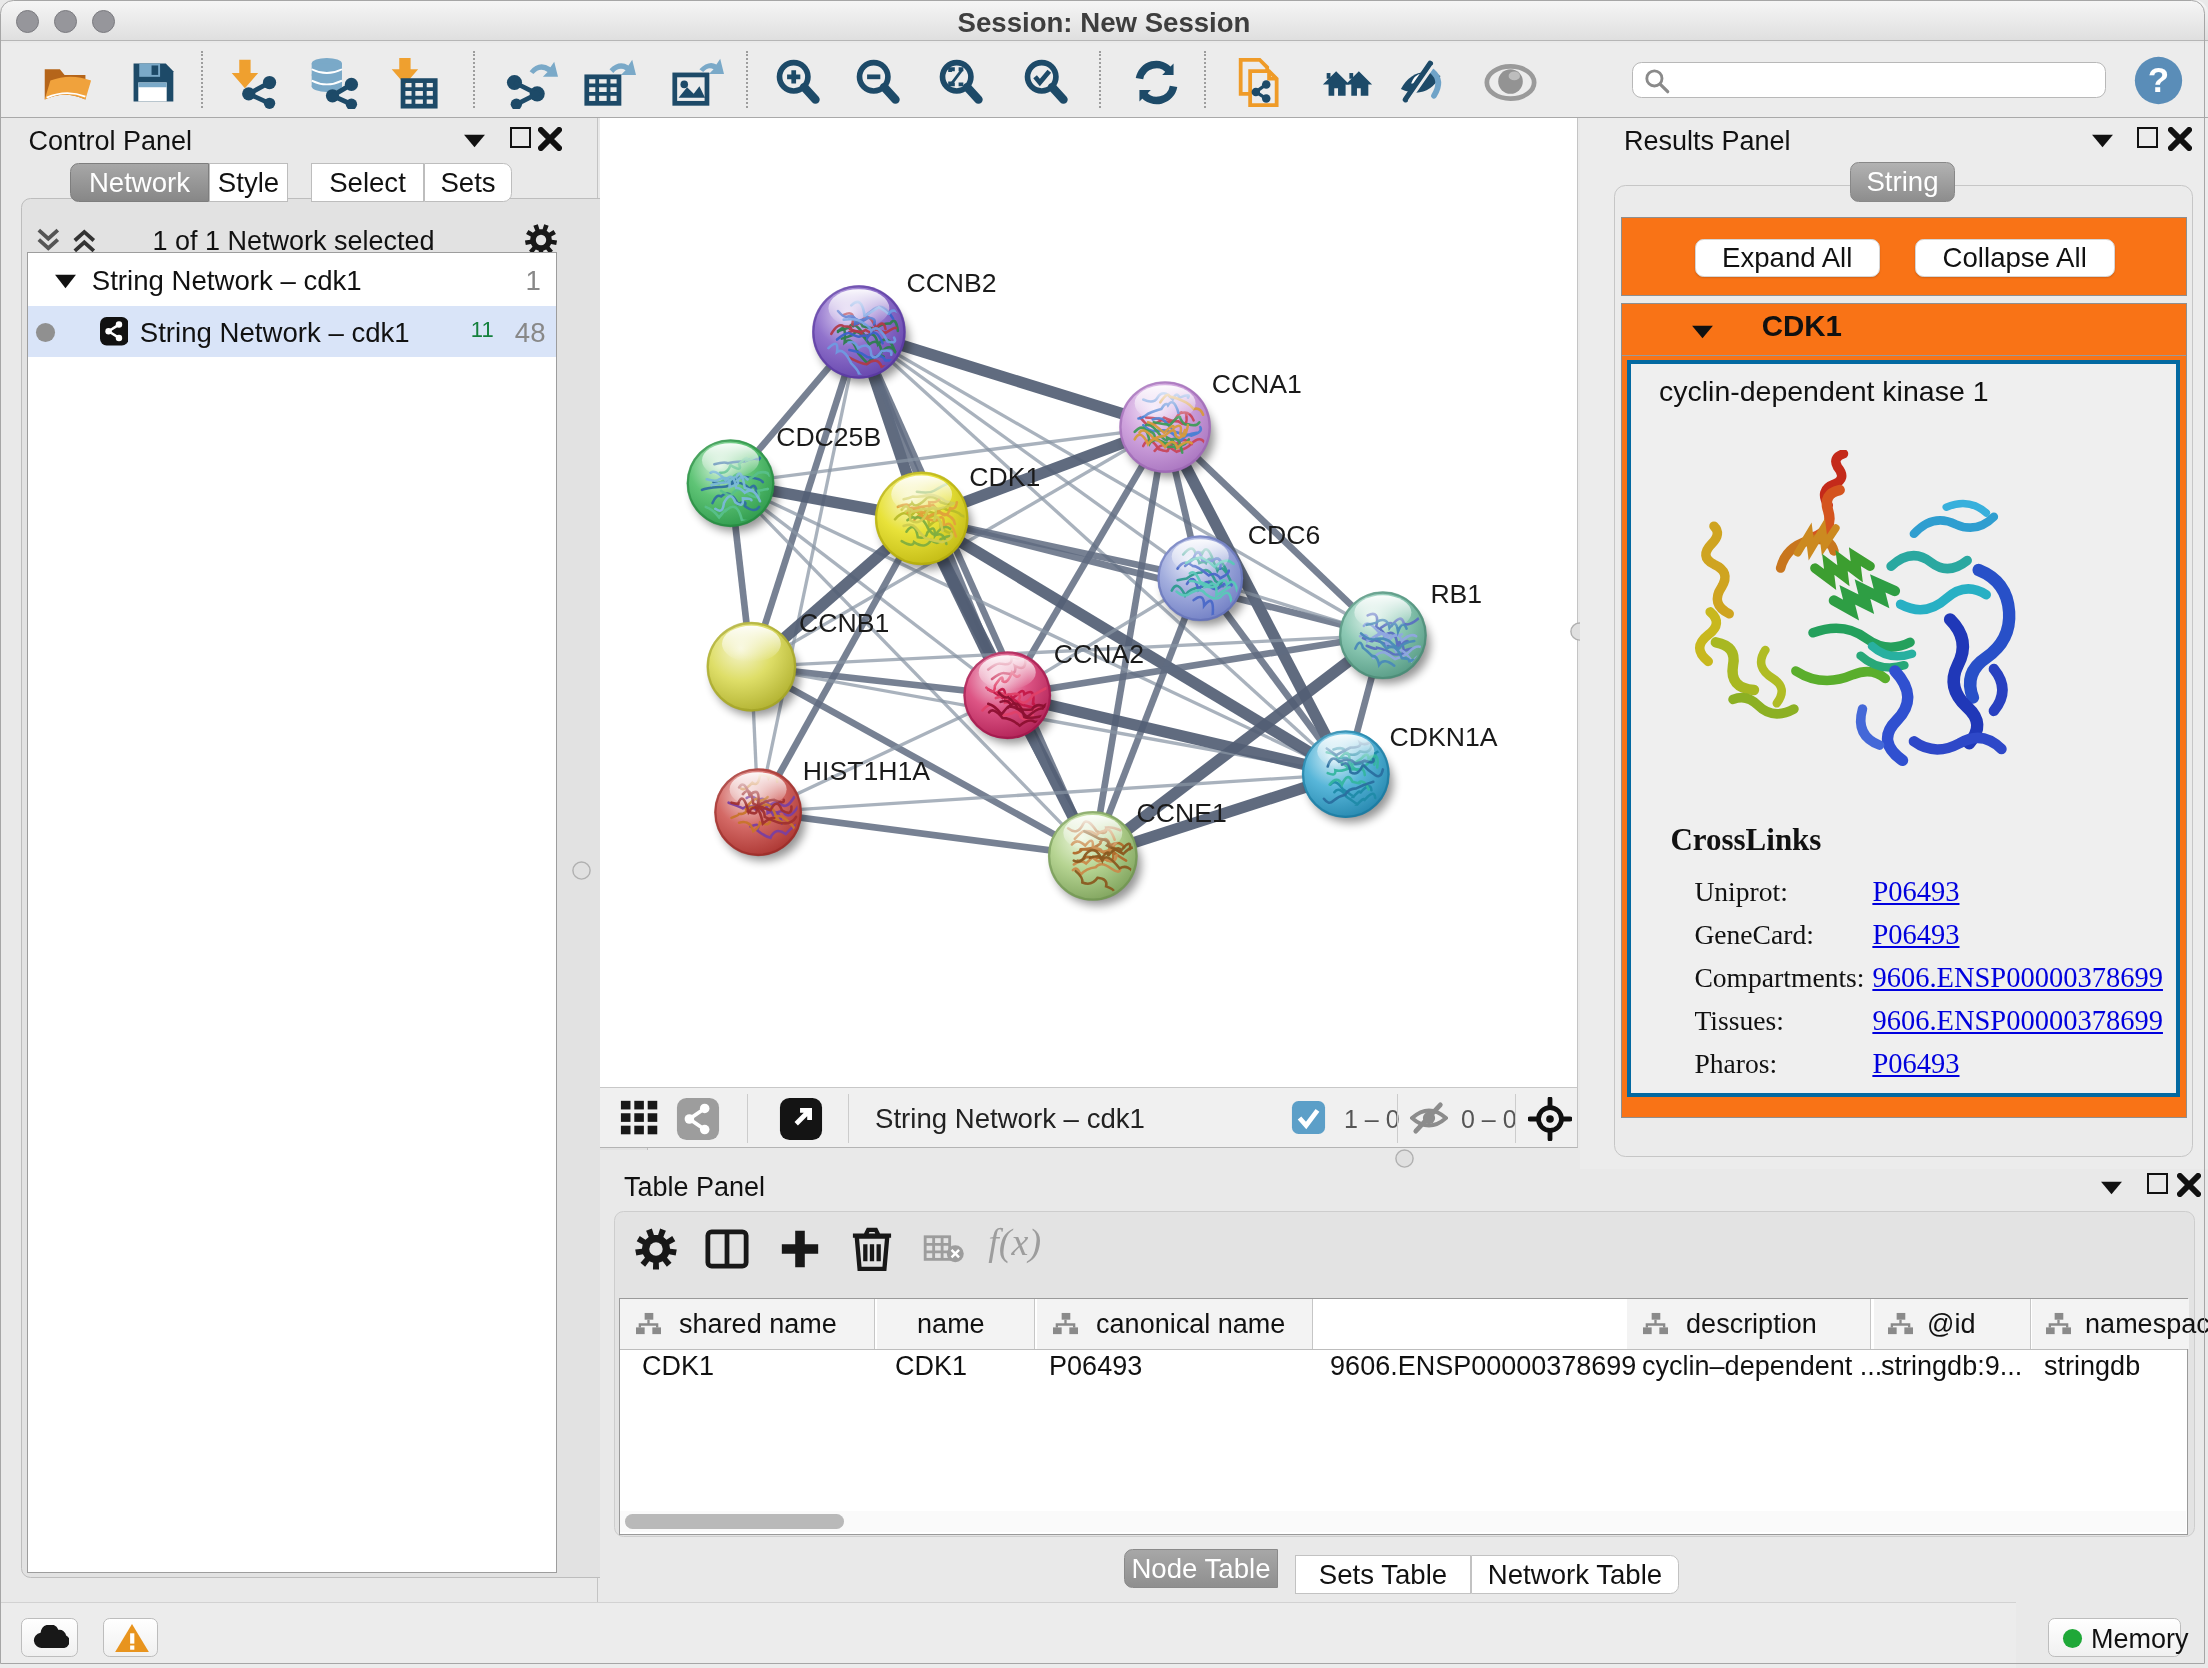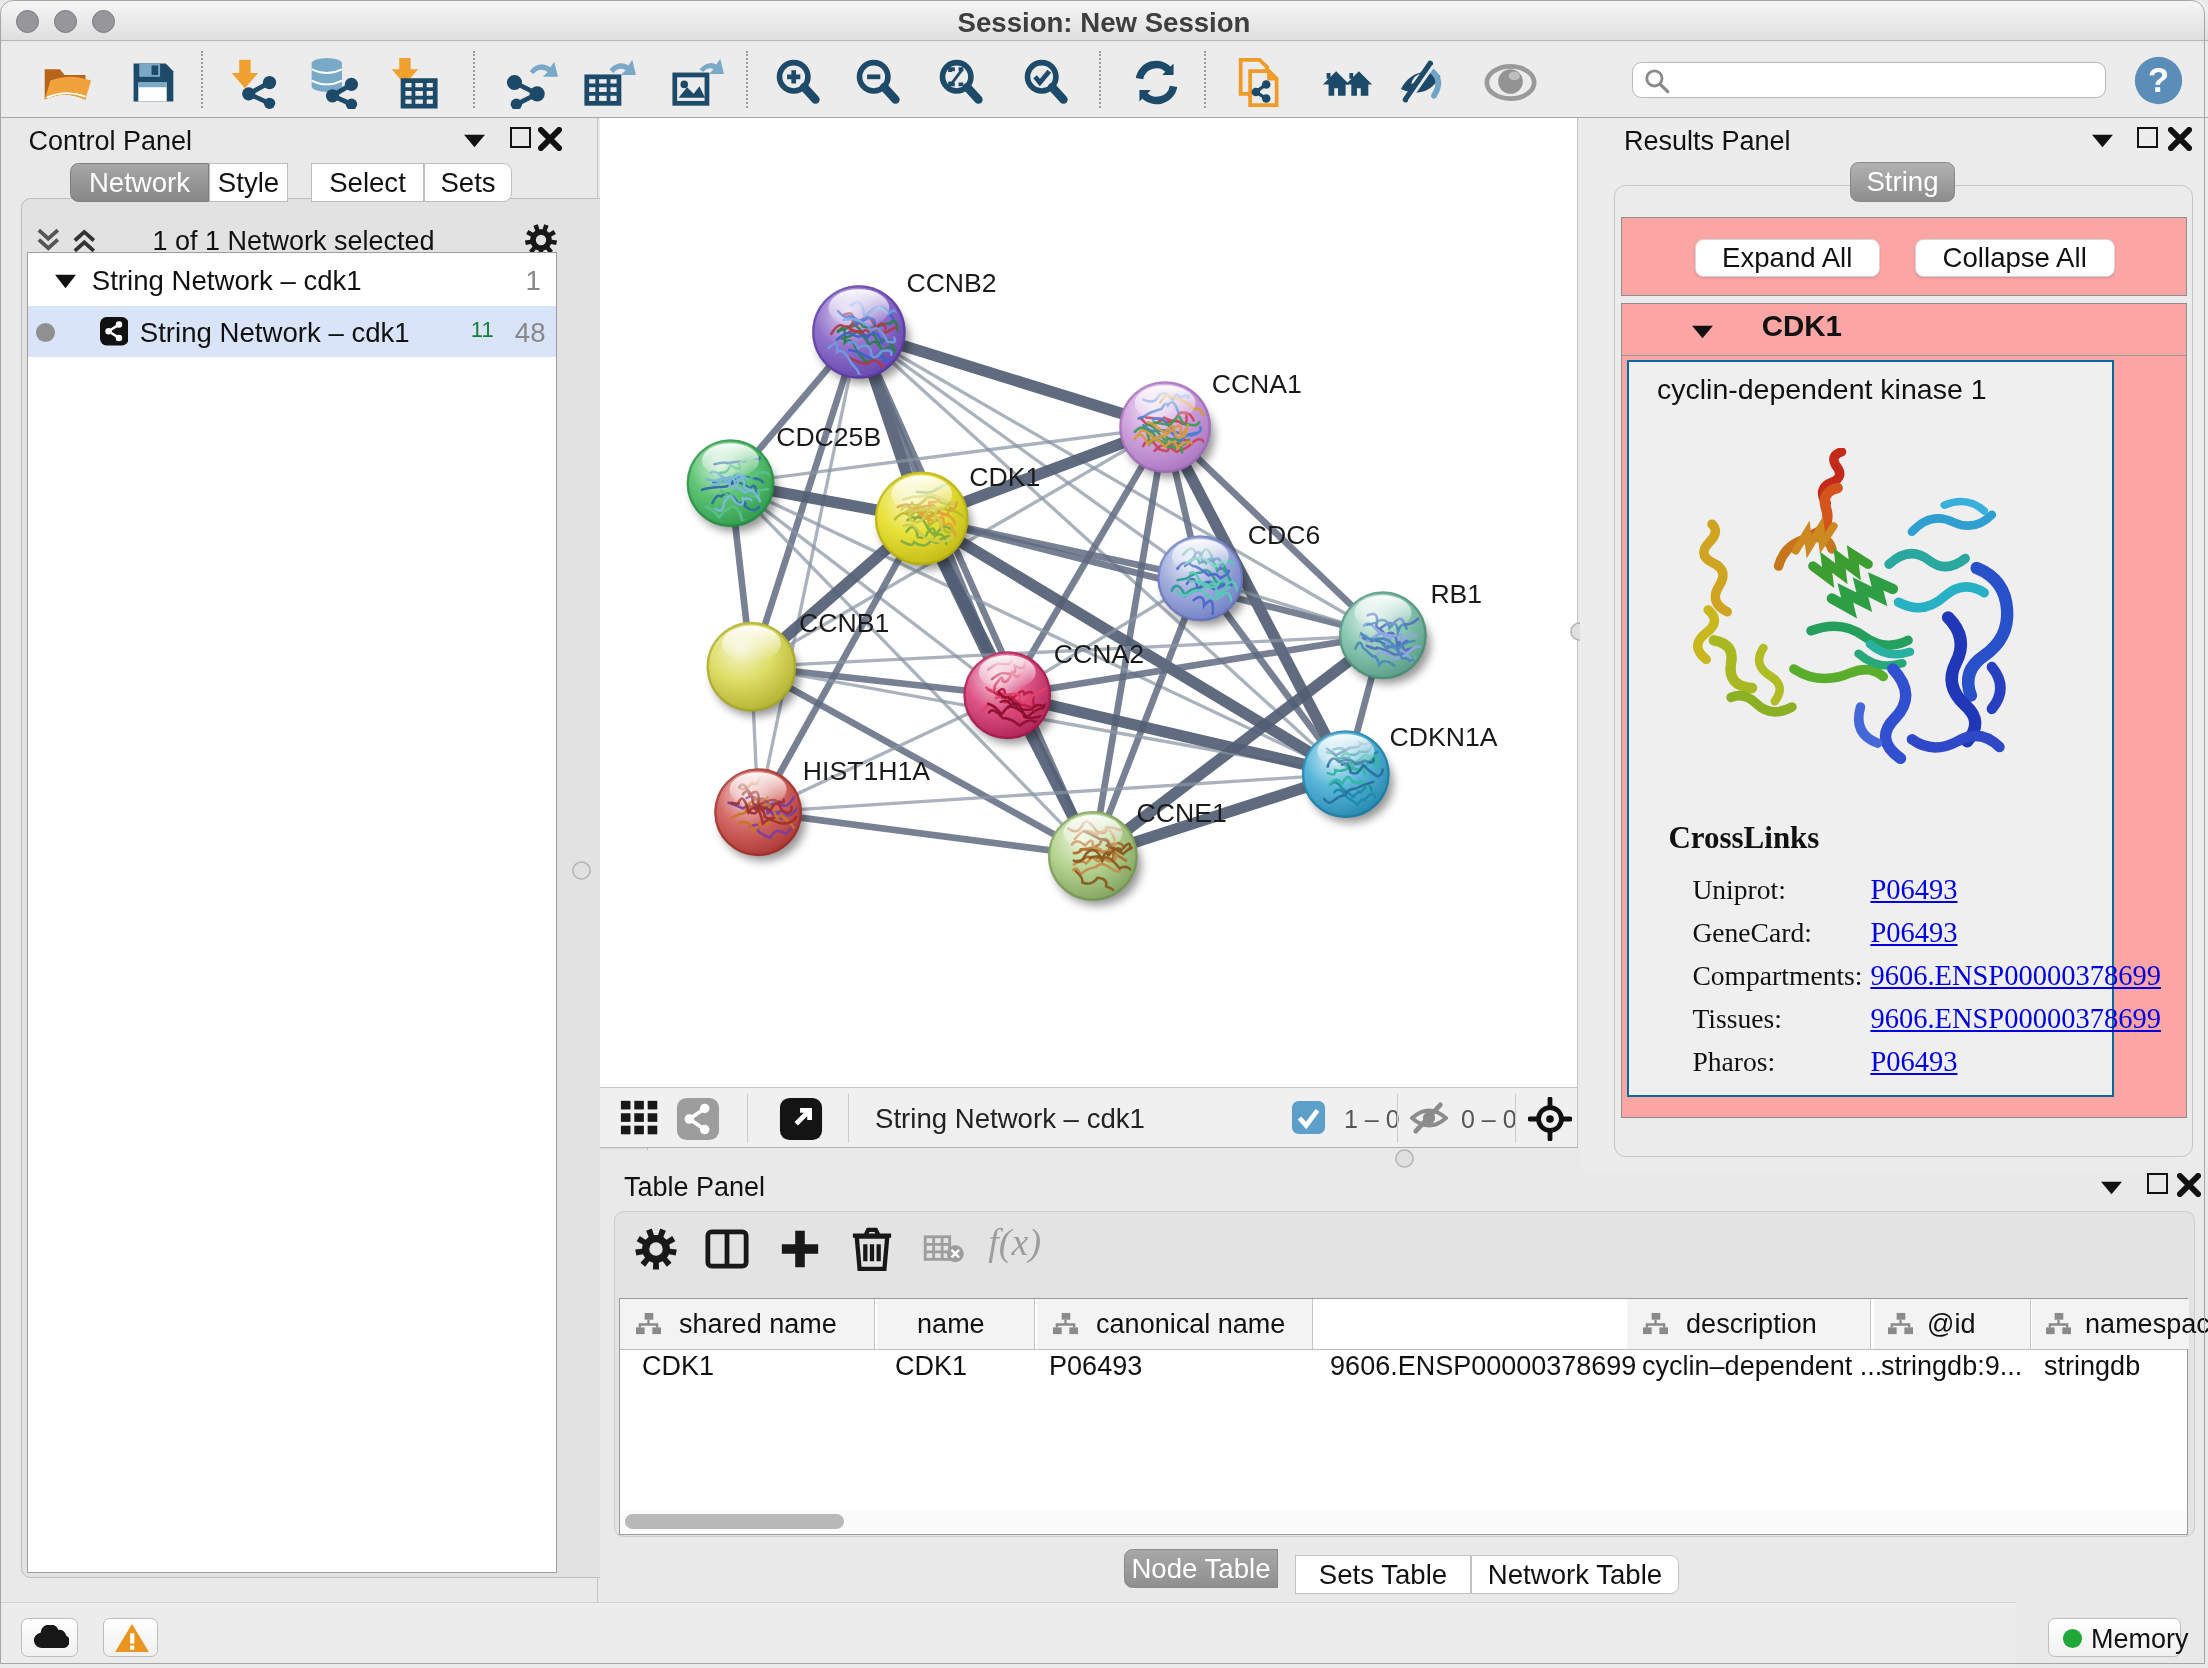--- a/index.html
+++ b/index.html
@@ -36,21 +36,21 @@
 
 #netbox { position:absolute; left:21px; top:80px; width:627px; height:1380px;
   background:#e2e2e2; border:1.9px solid #bdbdbd; border-radius:9.5px; }
 #netlist { position:absolute; left:4.8px; top:53px; width:530px; height:1321px; background:#ffffff; border:1.9px solid #9d9d9d; }
 
 #resbox { position:absolute; left:34px; top:67px; width:579px; height:972px;
   background:#ebebeb; border:1.9px solid #c6c6c6; border-radius:11.4px; }
 #stringtab { position:absolute; left:270px; top:44px; width:105px; height:40px;
   background:linear-gradient(#b2b2b2,#8d8d8d); border:1px solid #888; border-radius:8.6px;
   color:#fff; font-size:27.6px; text-align:center; line-height:38px; }
-.rframe { position:absolute; left:5.7px; background:#fca5a5; border:1.9px solid #8f8f8f; }
+.rframe { position:absolute; left:5.7px; background:#f97316; border:1.9px solid #8f8f8f; }
 .btnw { position:absolute; top:21px; height:38px; background:#fff; border:1px solid #d6d6d6; border-radius:8.6px;
   font-size:27.6px; color:#111; text-align:center; box-shadow:0 1px 1.9px rgba(0,0,0,0.15); }
 
 #tablepanel { position:absolute; left:600px; top:1169px; width:1608px; height:433px; background:#e9e9e9; }
 #tpbox { position:absolute; left:14.3px; top:42px; width:1581px; height:326px; background:#e3e3e3; border:1.9px solid #cdcdcd; border-radius:9.5px; }
 #tbl { position:absolute; left:3.8px; top:86px; width:1569px; height:237px; background:#fff; border:1.9px solid #9a9a9a; }
 .th { position:absolute; top:0; height:50px; background:#f3f3f3; border-right:1.9px solid #c6c6c6; font-size:27px; color:#111; }
 .td { position:absolute; top:52px; height:48px; font-size:27px; color:#111; }
 .btab { position:absolute; top:0; height:39px; line-height:37px; text-align:center; font-size:27.6px;
   background:#fff; border:1px solid #c2c2c2; color:#111; }
@@ -764,21 +764,21 @@
     <div class="rframe" style="top:31px;width:566px;height:79px">
       <div class="btnw" style="left:73px;width:185px;line-height:36px">Expand All</div>
       <div class="btnw" style="left:293px;width:200px;line-height:36px">Collapse All</div>
     </div>
     <div class="rframe" style="top:117px;width:566px;height:815px">
       <svg class="abs" style="left:68px;top:19px" width="25" height="18" viewBox="0 0 26 19">
           <path d="M2 3 h22 l-11 13 z" fill="#111"></path>
         </svg>
       <span class="abs" style="left:140px;top:4.8px;font-size:29.5px;font-weight:bold;color:#111">CDK1</span>
       <div class="abs" style="left:0;top:51px;width:100%;border-top:1.9px solid #9a9a9a"></div>
-      <div class="abs" style="left:5.7px;top:56px;width:487px;height:737px;background:#efefef;border:2px solid #0369a1">
+      <div class="abs" style="left:5.7px;top:56px;width:553px;height:737px;background:#efefef;border:4px solid #0369a1">
         <span class="abs" style="left:27.6px;top:10.5px;font-size:28.5px;color:#111">cyclin-dependent kinase 1</span>
 
         <svg class="abs" style="left:43px;top:86px" width="357" height="319" viewBox="0 0 375 335">
           <g fill="none" stroke-linecap="round">
             <path d="M162 58 q-10 -16 6 -22 q14 -6 4 -18 q-6 -10 6 -14" stroke="#c42a1a" stroke-width="10"></path>
             <path d="M146 92 q22 -8 16 -28 q-6 -18 12 -22" stroke="#d4541e" stroke-width="11"></path>
             <path d="M112 124 q6 -24 34 -30 q18 -2 22 12" stroke="#c8761e" stroke-width="10"></path>
             <path d="M130 108 l12 -20 2 16 12 -20 2 16 12 -18" stroke="#cc8a20" stroke-width="8"></path>
             <path d="M58 172 q-20 -10 -8 -28 q10 -16 -8 -24 q-16 -8 -2 -22 q10 -10 2 -18" stroke="#cfa420" stroke-width="10"></path>
             <path d="M36 222 q-18 -14 0 -28 q16 -12 2 -24" stroke="#c8b81e" stroke-width="10"></path>

